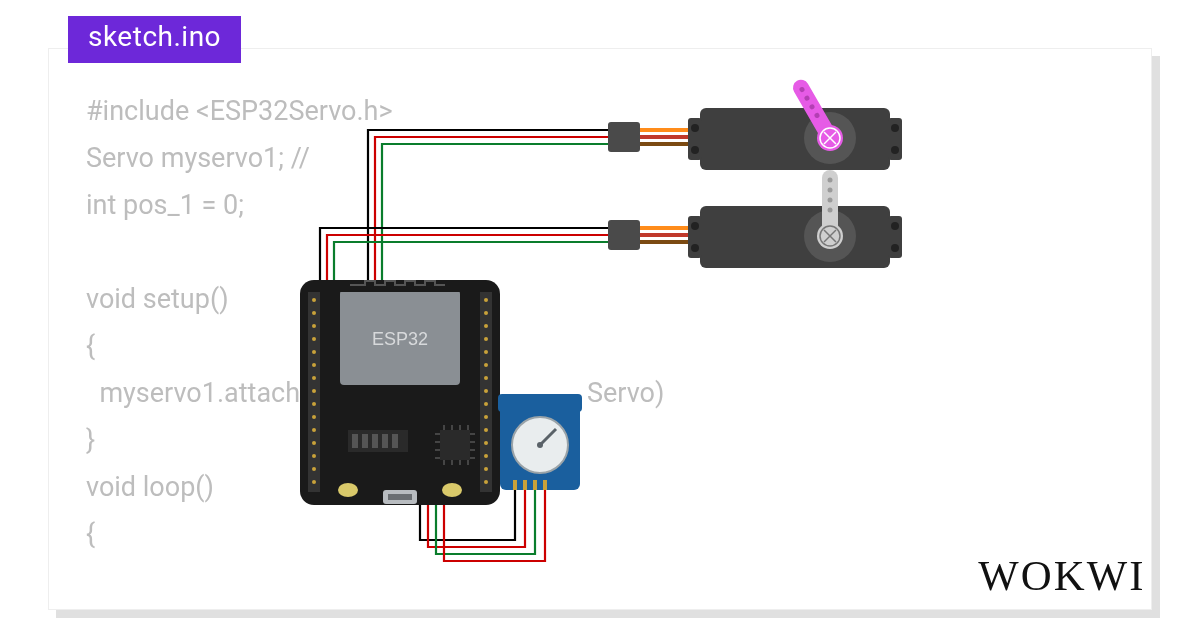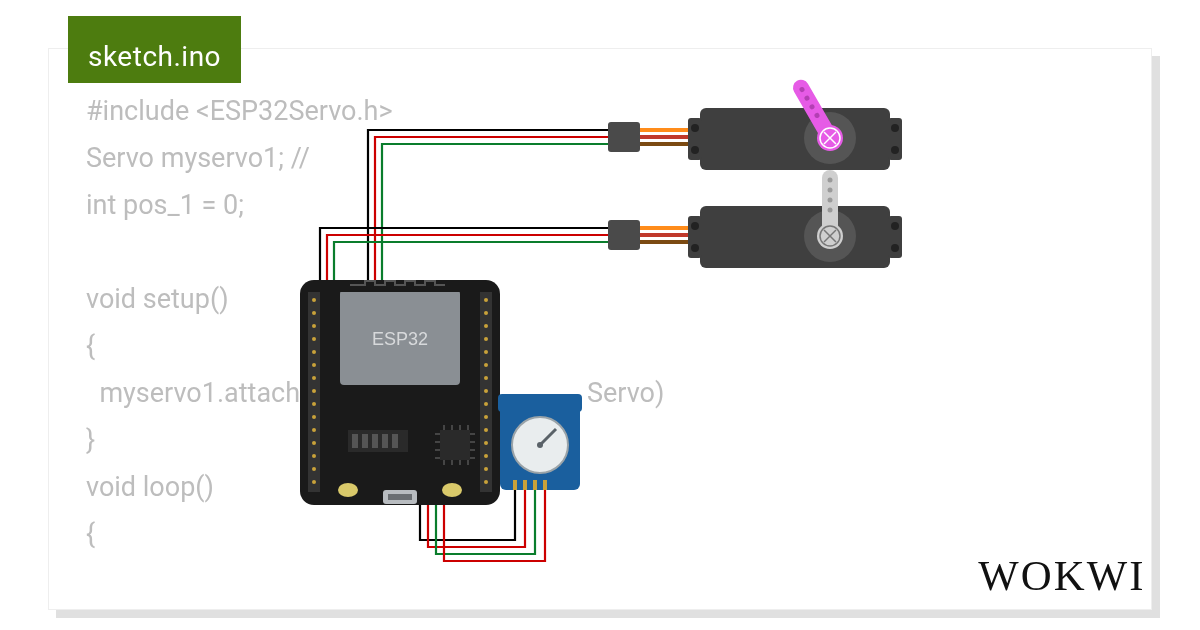--- a/index.html
+++ b/index.html
@@ -18,24 +18,24 @@
     right: 48px;
     bottom: 20px;
     background: #fff;
     box-shadow: 8px 8px 0 0 rgba(0,0,0,0.12);
     border: 1px solid #eee;
   }
   .tab {
     position: absolute;
     left: 68px;
     top: 16px;
-    background: #4d7c0f;
+    background: #6d28d9;
     color: #fff;
     font-size: 28px;
-    padding: 24px 20px 10px 20px;
+    padding: 4px 20px 10px 20px;
     font-weight: 400;
     letter-spacing: 0.5px;
     z-index: 5;
   }
   .code {
     position: absolute;
     left: 86px;
     top: 88px;
     font-size: 27px;
     line-height: 47px;

